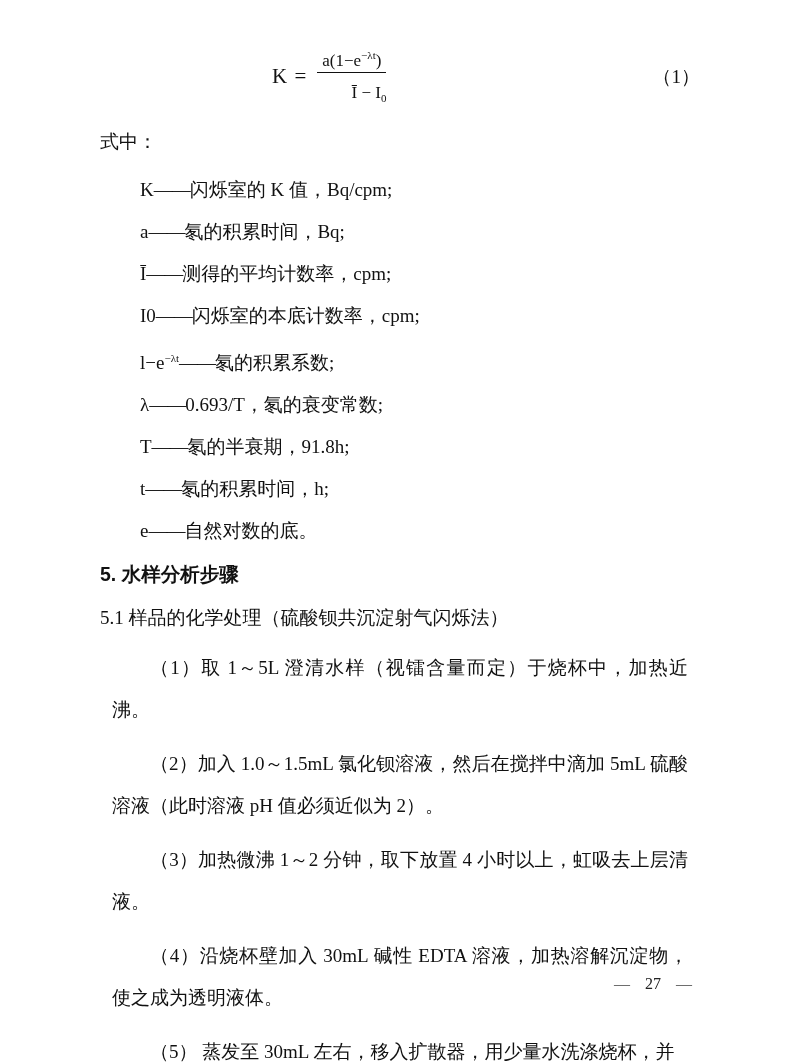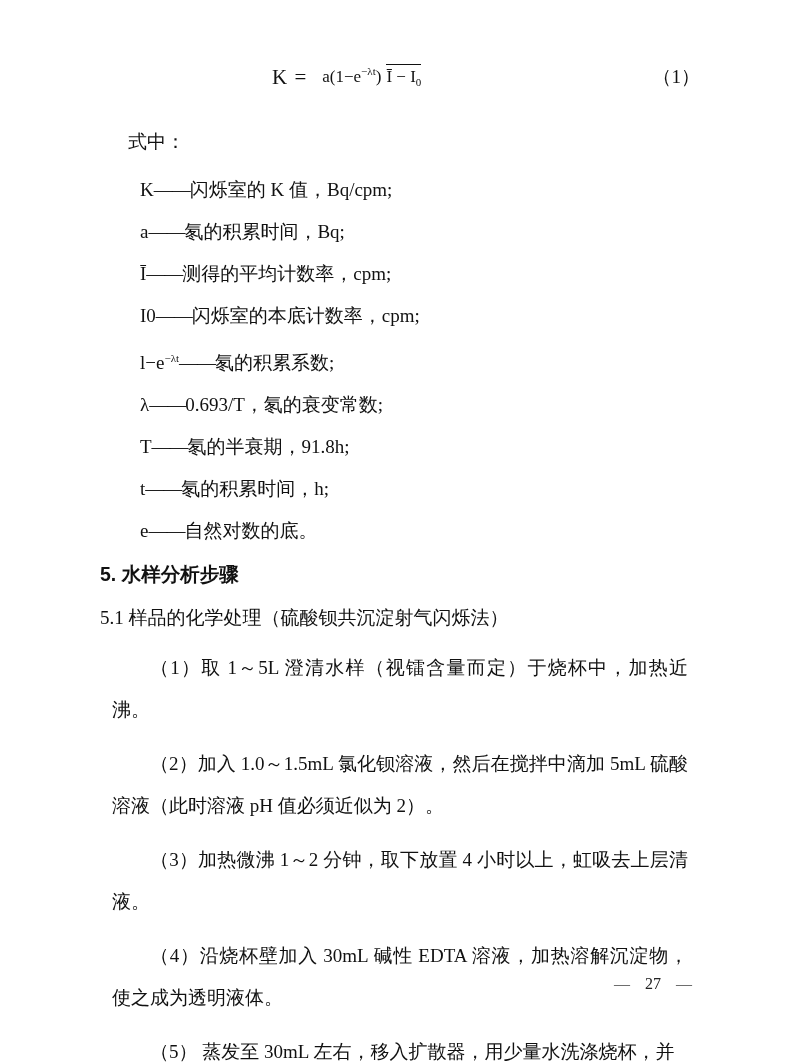--- a/index.html
+++ b/index.html
@@ -15,28 +15,28 @@
     overflow:hidden;
   }
   
   .formula-row{
     display:flex;align-items:center;
     margin:6px 0 20px 0;
     height:66px;
   }
   .f-left{margin-left:172px;display:flex;align-items:center;}
   .f-lhs{font-size:21px;letter-spacing:1px;margin-right:10px;}
-  .fraction{display:inline-flex;flex-direction:row;align-items:center;line-height:1.15;}
+  .fraction{display:inline-flex;flex-direction:column;align-items:center;line-height:1.15;}
   .fraction .num{font-size:17px;padding:0 5px 2px 5px;}
-  .fraction .den{font-size:17px;border-top:1.6px solid #111;width:100%;text-align:left;padding-top:2px;}
+  .fraction .den{font-size:17px;border-top:1.6px solid #111;width:100%;text-align:right;padding-top:10px;}
   .fraction sup{font-size:11px;}
   .fraction sub{font-size:11px;}
   .eq-no{margin-left:auto;font-size:19px;}
   
-  .intro{line-height:24px;margin-bottom:24px;margin-left:28px;}
+  .intro{line-height:24px;margin-bottom:24px;}
   .def-row{padding-left:40px;line-height:24px;margin-bottom:18px;}
   .def-row sup{font-size:11px;}
   .def-row .dash{letter-spacing:-1px;}
   
   .heading{
     font-family:"Liberation Sans","DejaVu Sans",sans-serif;
     font-weight:700;font-size:19.5px;
     line-height:26px;margin:16px 0 18px 0;
   }
   .subhead{line-height:26px;margin-bottom:16px;}

